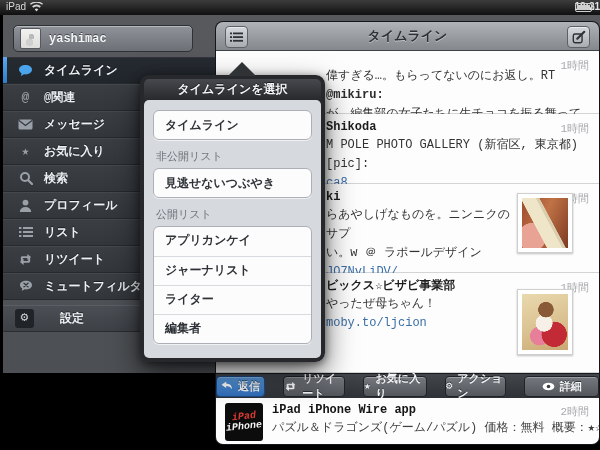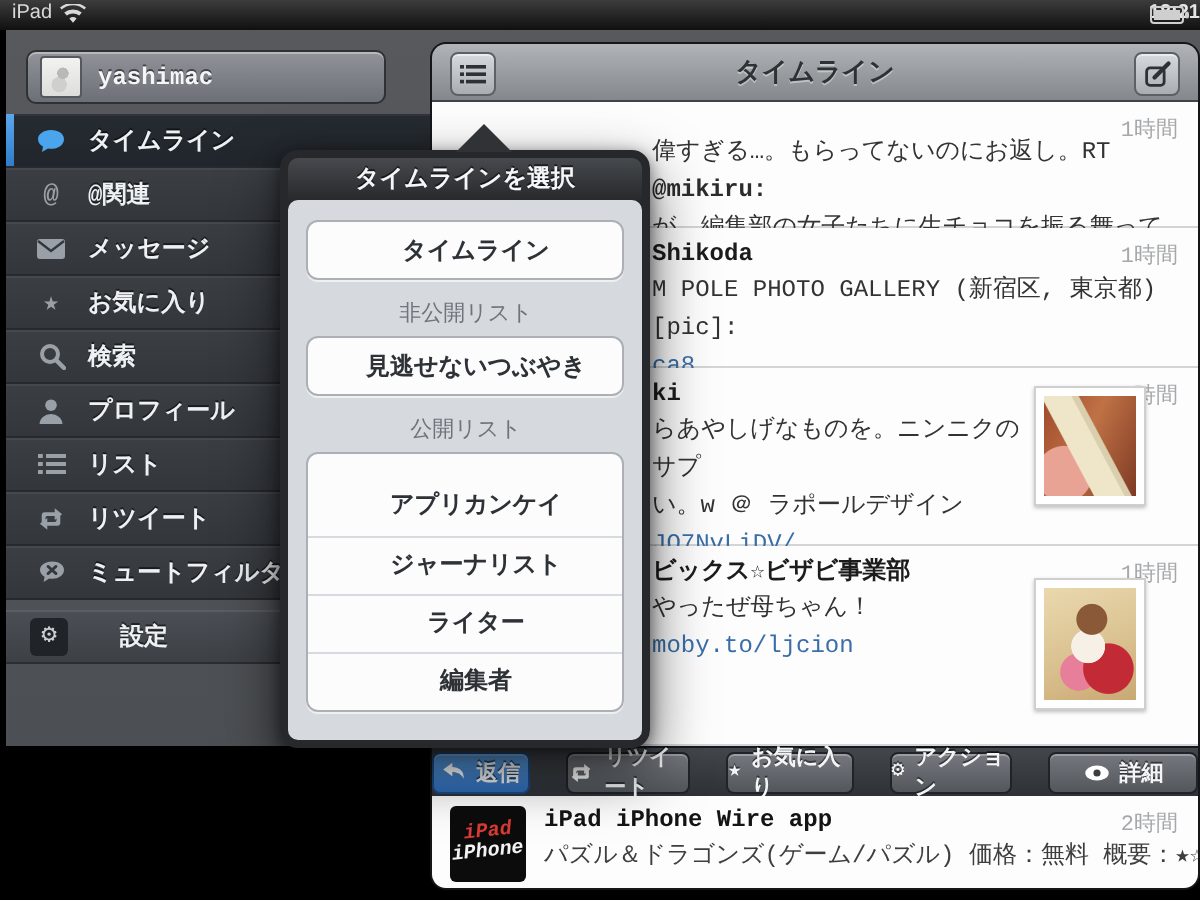--- a/index.html
+++ b/index.html
@@ -77,29 +77,29 @@
   
   .bottom-tweet{flex:1;background:#fdfdfd;position:relative;padding:5px 10px 0 56px;box-sizing:border-box;}
   .bt-avatar{position:absolute;left:9px;top:5px;width:38px;height:38px;border-radius:3px;background:#0c0c0c;display:flex;flex-direction:column;align-items:center;justify-content:center;transform:none;overflow:hidden;}
   .bt-avatar .l1{color:#d93b33;font-size:10px;font-weight:bold;font-style:italic;line-height:10px;transform:rotate(-6deg);}
   .bt-avatar .l2{color:#f2f2f2;font-size:10px;font-weight:bold;font-style:italic;line-height:10px;transform:rotate(-6deg);}
   .bt-name{font-weight:bold;font-size:12px;color:#141414;}
   .bt-text{font-size:12px;color:#3e3e3e;margin-top:2px;white-space:nowrap;}
   .bt-time{position:absolute;right:10px;top:6px;font-size:11px;color:#a6a8ab;}
 
   
-  .popover{position:absolute;left:137px;top:60px;width:185px;z-index:50;background:linear-gradient(#46494d,#202225 26px);border:4px solid #26282b;border-radius:9px;box-shadow:0 12px 30px rgba(0,0,0,.6), 0 2px 8px rgba(0,0,0,.5);box-sizing:border-box;text-align:center;}
+  .popover{position:absolute;left:137px;top:60px;width:185px;z-index:50;background:linear-gradient(#46494d,#202225 26px);border:4px solid #26282b;border-radius:9px;box-shadow:0 12px 30px rgba(0,0,0,.6), 0 2px 8px rgba(0,0,0,.5);box-sizing:border-box;}
   .pop-arrow{position:absolute;left:84px;top:-17px;width:0;height:0;border-left:14px solid transparent;border-right:14px solid transparent;border-bottom:14px solid #303336;}
   .pop-header{height:21px;display:flex;align-items:center;justify-content:center;color:#f4f6f8;font-size:12px;font-weight:bold;text-shadow:0 -1px 0 rgba(0,0,0,.6);}
   .pop-body{background:#d6d9dd;border-radius:5px;padding:10px 9px 14px 9px;}
   .pop-cell{height:30px;border-radius:6px;border:1px solid #acb0b6;background:#fcfcfd;box-shadow:0 1px 0 rgba(255,255,255,.6);font-size:12px;font-weight:bold;color:#2e3236;line-height:30px;padding-left:11px;box-sizing:border-box;}
   .pop-label{font-size:11px;color:#6f747b;margin:9px 2px 4px 3px;}
   .pop-group{border:1px solid #acb0b6;border-radius:6px;background:#fcfcfd;overflow:hidden;box-shadow:0 1px 0 rgba(255,255,255,.6);}
   .pop-row{height:29px;font-size:12px;font-weight:bold;color:#2e3236;line-height:29px;padding-left:11px;border-top:1px solid #d7dade;box-sizing:border-box;}
-  .pop-row:first-child{border-top:none;margin-top:12px;}
+  .pop-row:first-child{border-top:none;}
 
   svg{display:block;}
 </style>
 </head>
 <body>
 
 <div class="stage">
 
   <div class="statusbar">
     <div class="sb-left">

